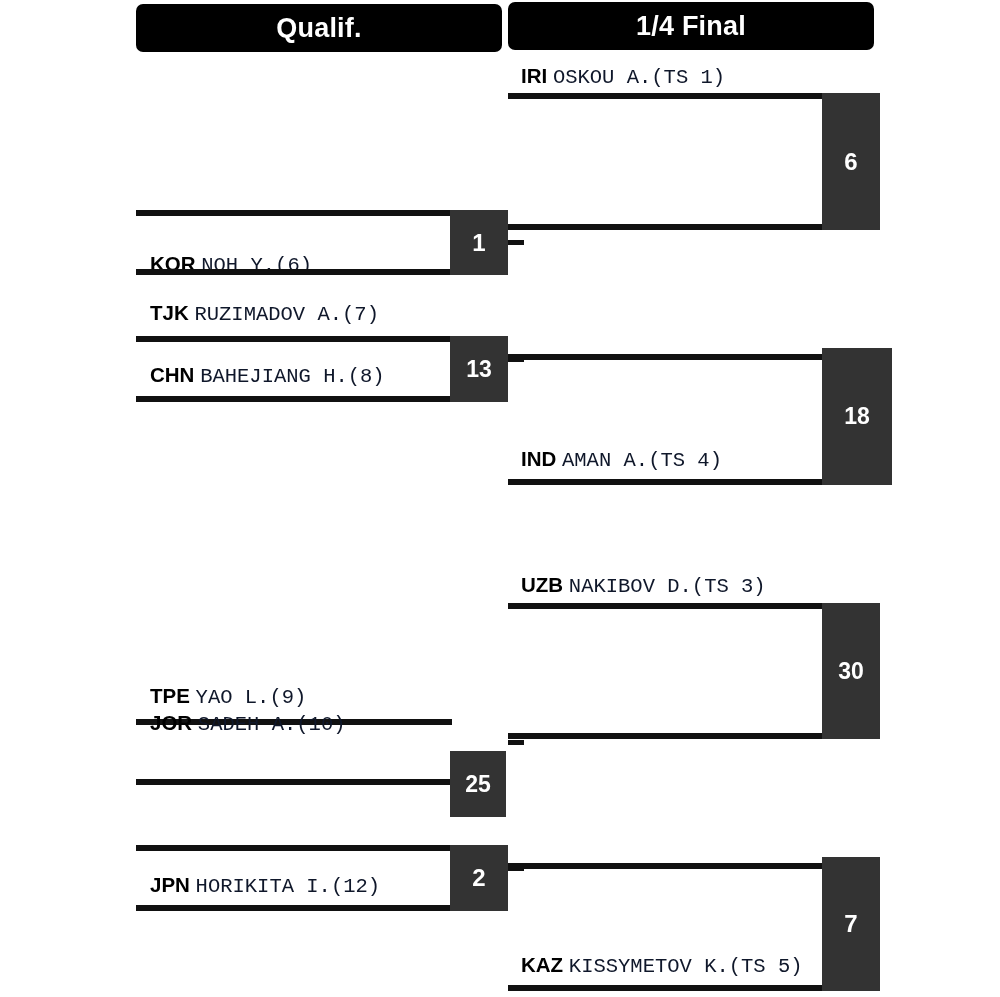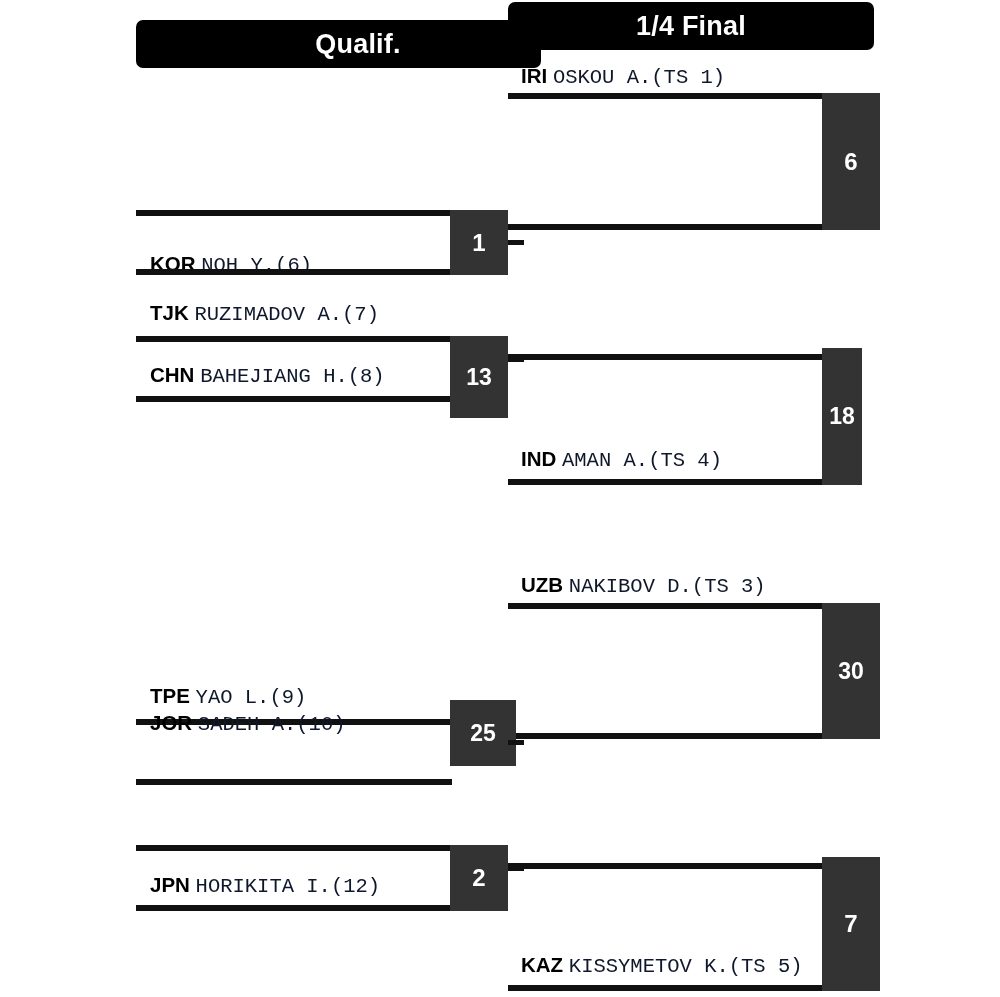--- a/index.html
+++ b/index.html
@@ -27,21 +27,21 @@
     color: #ffffff;
     border-radius: 7px;
     display: flex;
     align-items: center;
     justify-content: center;
     font-weight: bold;
     font-size: 27px;
     letter-spacing: 0.2px;
     height: 48px;
   }
-  #header-qualif { left: 136px; top: 20px;  width: 366px; padding-left: 39px; }
+  #header-qualif { left: 136px; top: 4px;  width: 366px; }
   #header-qf     { left: 508px; top: 2px;  width: 366px; }
 
   
   .competitor {
     position: absolute;
     font-size: 20.5px;
     color: #111111;
     white-space: nowrap;
     line-height: 1;
   }
@@ -119,32 +119,32 @@
     <span class="athlete">RUZIMADOV A.(7)</span>
   </div>
   <div class="rule" style="left:136px; top:336px; width:316px;"></div>
 
   <div class="competitor" style="left:150px; top:365px;">
     <span class="noc">CHN</span> 
     <span class="athlete">BAHEJIANG H.(8)</span>
   </div>
   <div class="rule" style="left:136px; top:396px; width:316px;"></div>
 
-  <div class="match-box wide" style="left:450px; top:336px; width:58px; height:82px;">
+  <div class="match-box wide" style="left:450px; top:336px; width:58px; height:66px;">
     <span>13</span>
   </div>
   <div class="connector" style="left:508px; top:357px; width:16px;"></div>
 
   <div class="rule" style="left:508px; top:354px; width:316px;"></div>
   <div class="competitor" style="left:521px; top:449px;">
     <span class="noc">IND</span> 
     <span class="athlete">AMAN A.(TS 4)</span>
   </div>
   <div class="rule" style="left:508px; top:479px; width:316px;"></div>
-  <div class="match-box wide" style="left:822px; top:348px; width:40px; height:137px;">
+  <div class="match-box wide" style="left:822px; top:348px; width:70px; height:137px;">
     <span>18</span>
   </div>
 
   <div class="competitor" style="left:521px; top:575px;">
     <span class="noc">UZB</span> 
     <span class="athlete">NAKIBOV D.(TS 3)</span>
   </div>
   <div class="rule" style="left:508px; top:603px; width:316px;"></div>
   <div class="rule" style="left:508px; top:733px; width:316px;"></div>
   <div class="match-box wide" style="left:822px; top:603px; width:58px; height:136px;">
@@ -156,21 +156,21 @@
     <span class="athlete">YAO L.(9)</span>
   </div>
   <div class="rule" style="left:136px; top:719px; width:316px;"></div>
 
   <div class="competitor" style="left:150px; top:713px;">
     <span class="noc">JOR</span> 
     <span class="athlete">SADEH A.(10)</span>
   </div>
   <div class="rule" style="left:136px; top:779px; width:316px;"></div>
 
-  <div class="match-box wide" style="left:450px; top:700px; width:66px; height:66px;">
+  <div class="match-box wide" style="left:450px; top:751px; width:56px; height:66px;">
     <span>25</span>
   </div>
   <div class="connector" style="left:508px; top:740px; width:16px;"></div>
 
   <div class="rule" style="left:136px; top:845px; width:316px;"></div>
 
   <div class="competitor" style="left:150px; top:875px;">
     <span class="noc">JPN</span> 
     <span class="athlete">HORIKITA I.(12)</span>
   </div>

